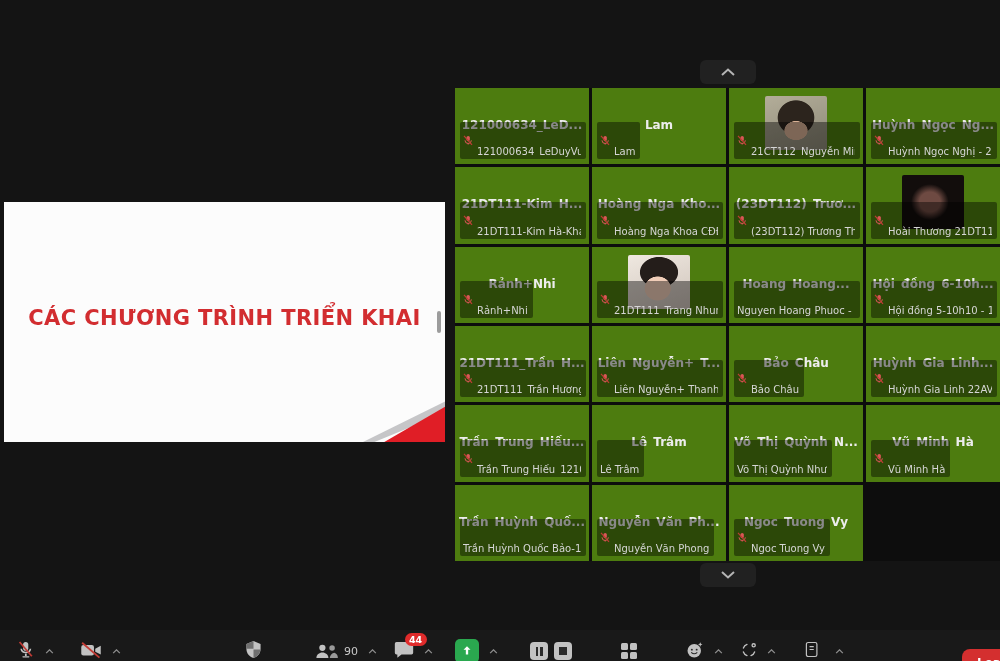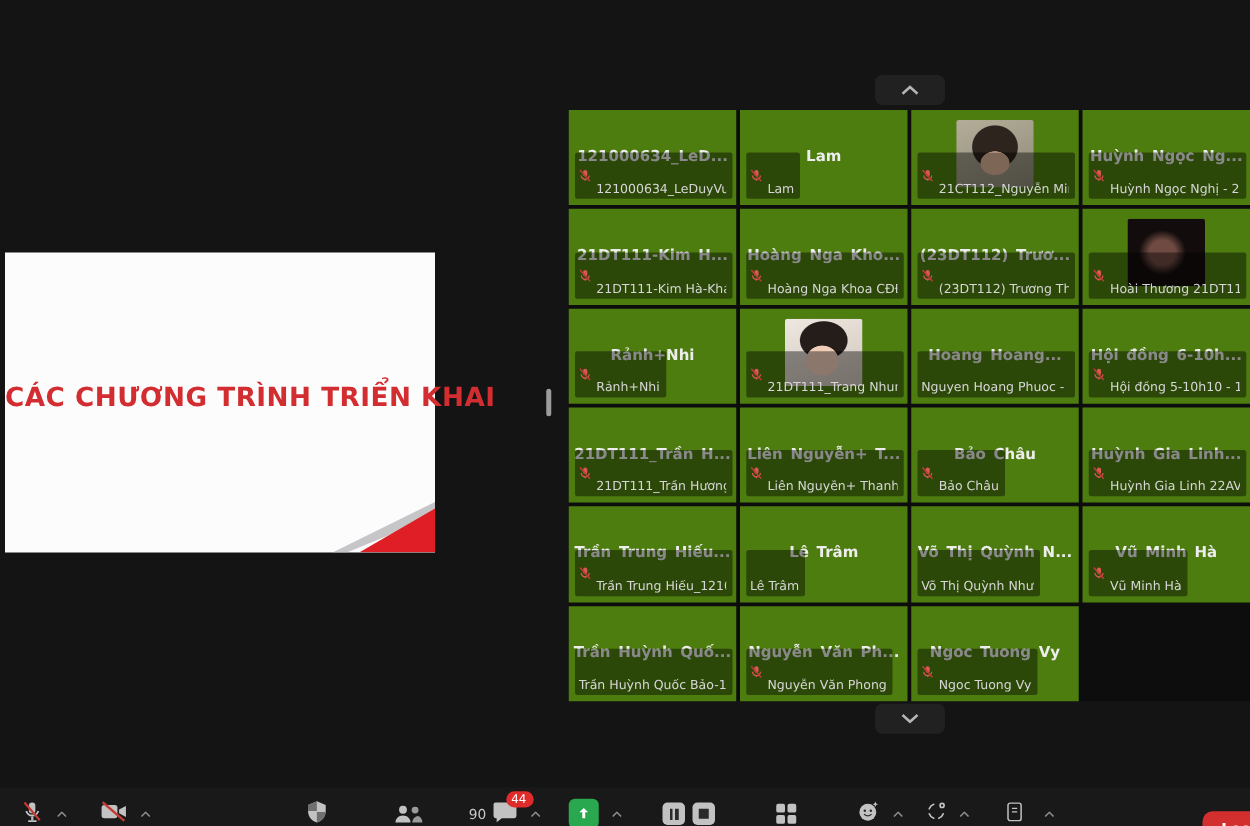--- a/index.html
+++ b/index.html
@@ -1,20 +1,20 @@
 <!DOCTYPE html>
 <html><head>
 <meta charset="utf-8">
 <style>
   html,body{margin:0;padding:0;background:#000;}
   .stage{position:relative;width:1000px;height:661px;background:#141414;overflow:hidden;
          font-family:"DejaVu Sans","Liberation Sans",sans-serif;}
 
   
-  .slide{position:absolute;left:4px;top:202px;width:344px;height:240px;background:#fcfcfc;}
+  .slide{position:absolute;left:4px;top:202px;width:441px;height:240px;background:#fcfcfc;}
   .slide-title{position:absolute;left:0;right:0;top:104px;text-align:center;
                font-weight:bold;font-size:21px;letter-spacing:.4px;color:#d22d30;white-space:nowrap;}
   .corner{position:absolute;right:0;bottom:0;width:82px;height:44px;}
   .corner .tri-gray{position:absolute;inset:0;background:#c6c6c8;
         clip-path:polygon(0% 100%,100% 8%,100% 34%,14% 100%);}
   .corner .tri-red{position:absolute;inset:0;background:#e01e26;
         clip-path:polygon(26% 100%,100% 20%,100% 100%);}
   .slide-scrollbar{position:absolute;left:437px;top:311px;width:4px;height:22px;
         background:#9c9c9c;border-radius:2px;}
 
@@ -55,25 +55,25 @@
   .share-btn{width:24px;height:24px;background:#2aa84f;border-radius:5px;border:none;
         display:flex;align-items:center;justify-content:center;cursor:pointer;}
   .sq-btn{width:18px;height:18px;background:#c2c2c2;border-radius:4px;border:none;
         display:flex;align-items:center;justify-content:center;gap:2px;cursor:pointer;}
   .sq-btn .bar{width:2.5px;height:9px;background:#2a2a2a;}
   .sq-btn .blk{width:8px;height:8px;background:#2a2a2a;}
   .apps-grid{display:grid;grid-template-columns:7px 7px;grid-template-rows:7px 7px;gap:2px;cursor:pointer;}
   .apps-grid span{background:#c2c2c2;border-radius:1.5px;}
   .chat-wrap{position:relative;}
   .chat-badge{position:absolute;top:-7px;left:11px;min-width:14px;padding:1px 4px;
-        background:#e02b2b;border-radius:9px;font-size:9.5px;font-weight:normal;color:#fff;}
+        background:#e02b2b;border-radius:9px;font-size:9.5px;font-weight:bold;color:#fff;}
   .leave-btn{position:absolute;left:962px;top:649px;height:28px;padding:5px 15px;
         background:#d42f2f;color:#fff;font-size:12px;font-weight:bold;border:none;
         border-radius:8px;cursor:pointer;font-family:inherit;}
-  button{background:none;border:none;padding:0;font-family:inherit;gap:31px;}
+  button{background:none;border:none;padding:0;font-family:inherit;}
 </style>
 </head>
 <body>
 
 <div class="stage">
 
   <div class="slide">
     <div class="slide-title">CÁC CHƯƠNG TRÌNH TRIỂN KHAI</div>
     <div class="corner">
       <div class="tri-gray"></div>

